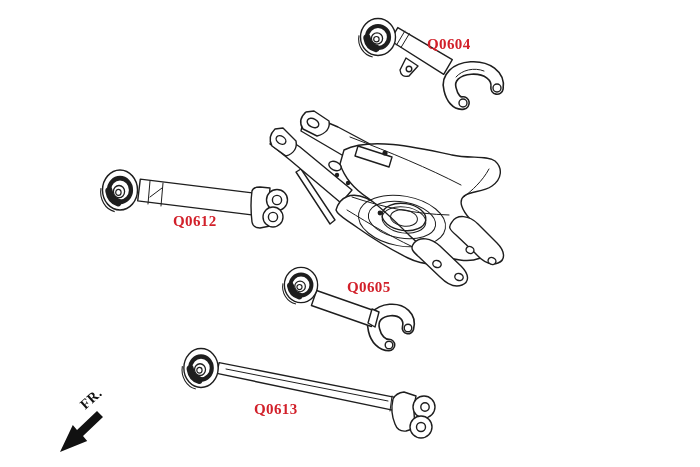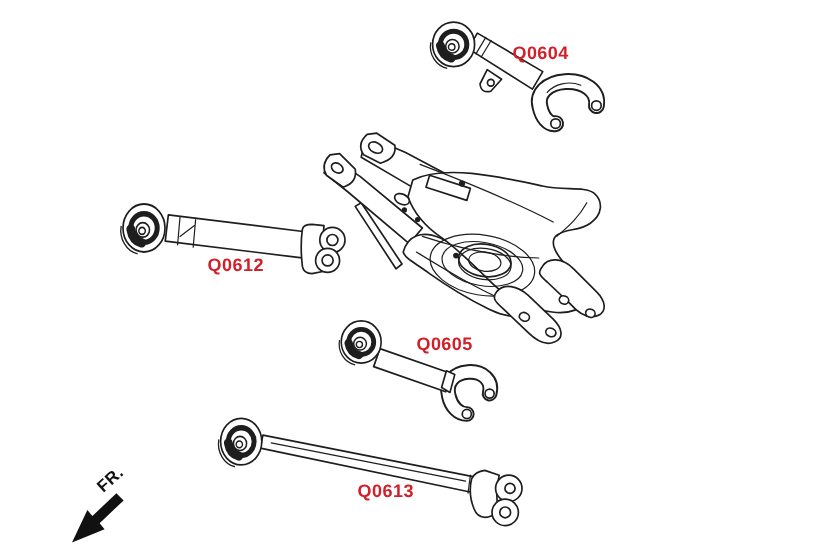--- a/index.html
+++ b/index.html
@@ -1,31 +1,31 @@
 <!DOCTYPE html>
 <html style="--label-color: #d2202a; --line-color: #1e1e1e; --arrow-color: #111111; --background-color: #ffffff;"><head>
 <meta charset="utf-8">
 <style>
   html,body{margin:0;padding:0;background:#fff;}
   .stage{
     position:relative;width:556px;height:467px;
     background:var(--background-color,#ffffff);
     overflow:hidden;
-    font-family:Liberation Sans, sans-serif;
+    font-family:Liberation Serif, serif;
   }
   .stage svg{position:absolute;left:0;top:0;}
   .part-label{
     position:absolute;
     font-weight:bold;font-size:15px;letter-spacing:.4px;white-space:nowrap;
     color:var(--label-color,#d2202a);
   }
   .lab-q0604{left:427px;top:36px;}
   .lab-q0612{left:173px;top:213px;}
   .lab-q0605{left:347px;top:279px;}
-  .lab-q0613{left:254px;top:401px;margin-left:44px;}
+  .lab-q0613{left:254px;top:401px;}
   .fr-label{
     position:absolute;left:88px;top:397px;
     font-weight:bold;font-size:14px;letter-spacing:.5px;
     color:var(--arrow-color,#111111);
     transform:rotate(-42deg);transform-origin:left bottom;
   }
   .ln{fill:none;stroke:var(--line-color,#1e1e1e);stroke-width:1.4;stroke-linejoin:round;stroke-linecap:round;}
   .lnt{fill:none;stroke:var(--line-color,#1e1e1e);stroke-width:1;stroke-linejoin:round;stroke-linecap:round;}
   .wl{fill:#ffffff;stroke:var(--line-color,#1e1e1e);stroke-width:1.4;stroke-linejoin:round;}
   .dot{fill:var(--line-color,#1e1e1e);stroke:none;}

